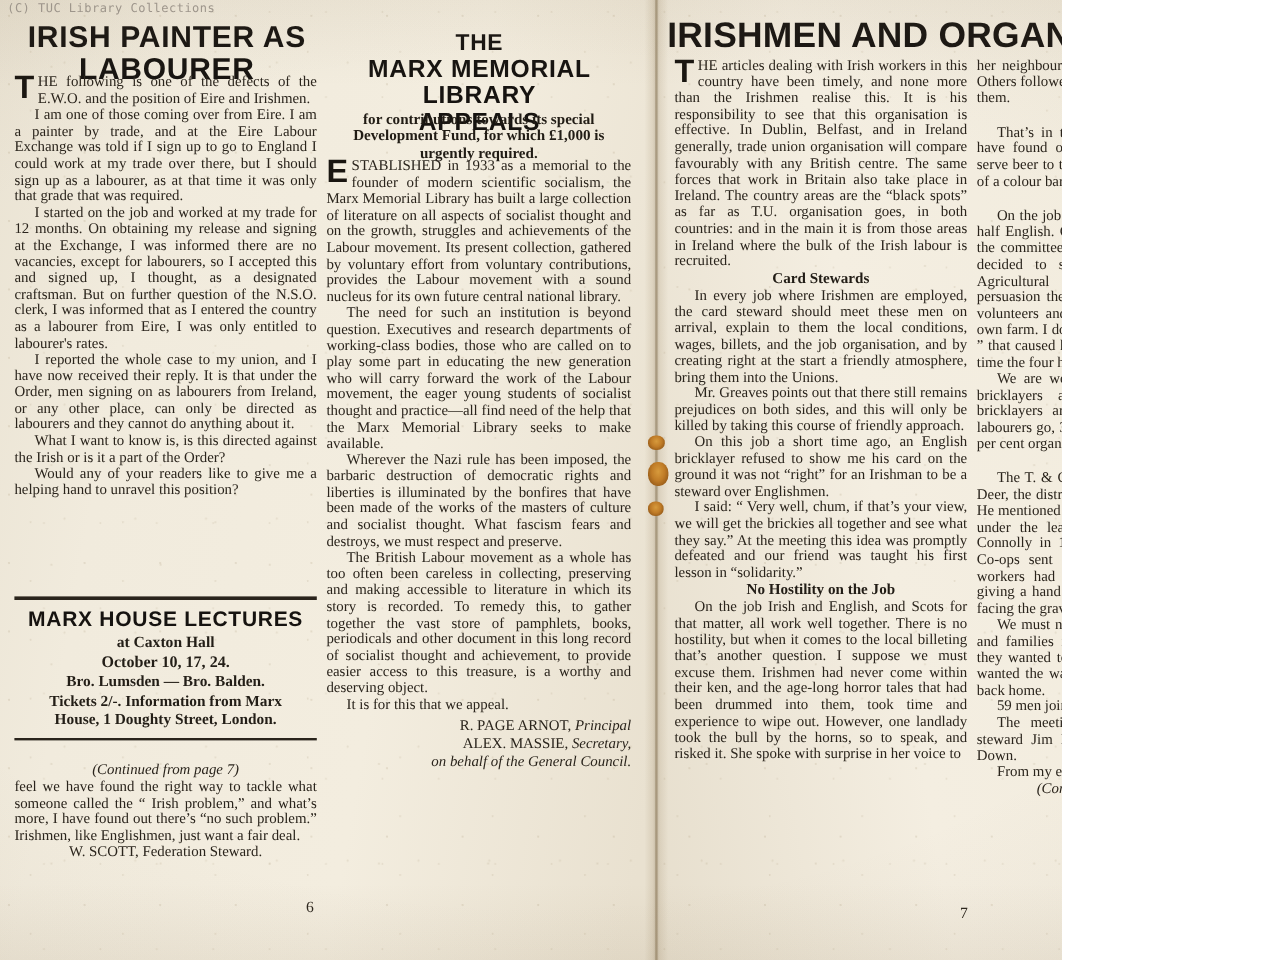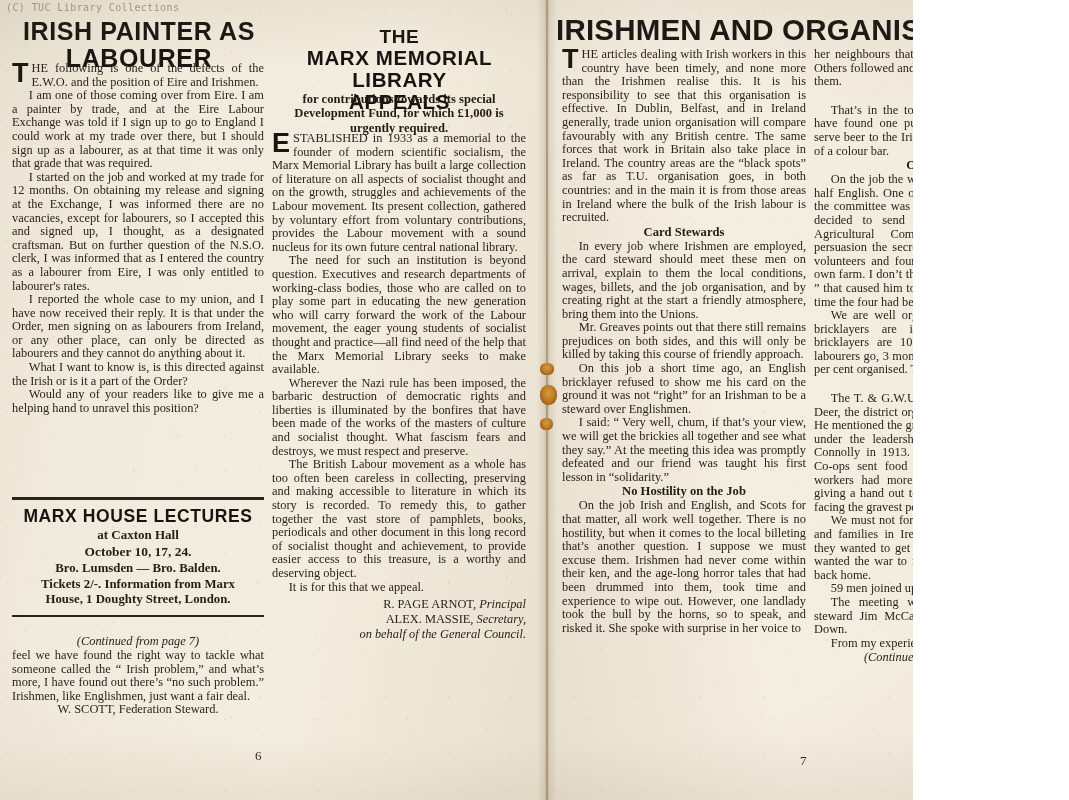--- a/index.html
+++ b/index.html
@@ -9,21 +9,20 @@
   body {
     width: 1069px; height: 800px;
     overflow: hidden;
     font-family: "Liberation Serif", "DejaVu Serif", serif;
   }
   #scan {
     position: relative;
     width: 885px; height: 800px;
     background: #efe9dc;
     overflow: hidden;
-    padding-left: 28px;
   }
   
   .page {
     position: absolute; top: 0; height: 800px;
     background: linear-gradient(100deg,#eae3d3 0%,#f1ebdd 22%,#f3eddf 60%,#e9e1d0 96%);
   }
   #page-left  { left: 0;   width: 545px; }
   #page-right { left: 545px; width: 524px;
     background: linear-gradient(260deg,#eae3d3 0%,#f2ecde 24%,#f4eee1 62%,#e7dfce 98%); }
 

